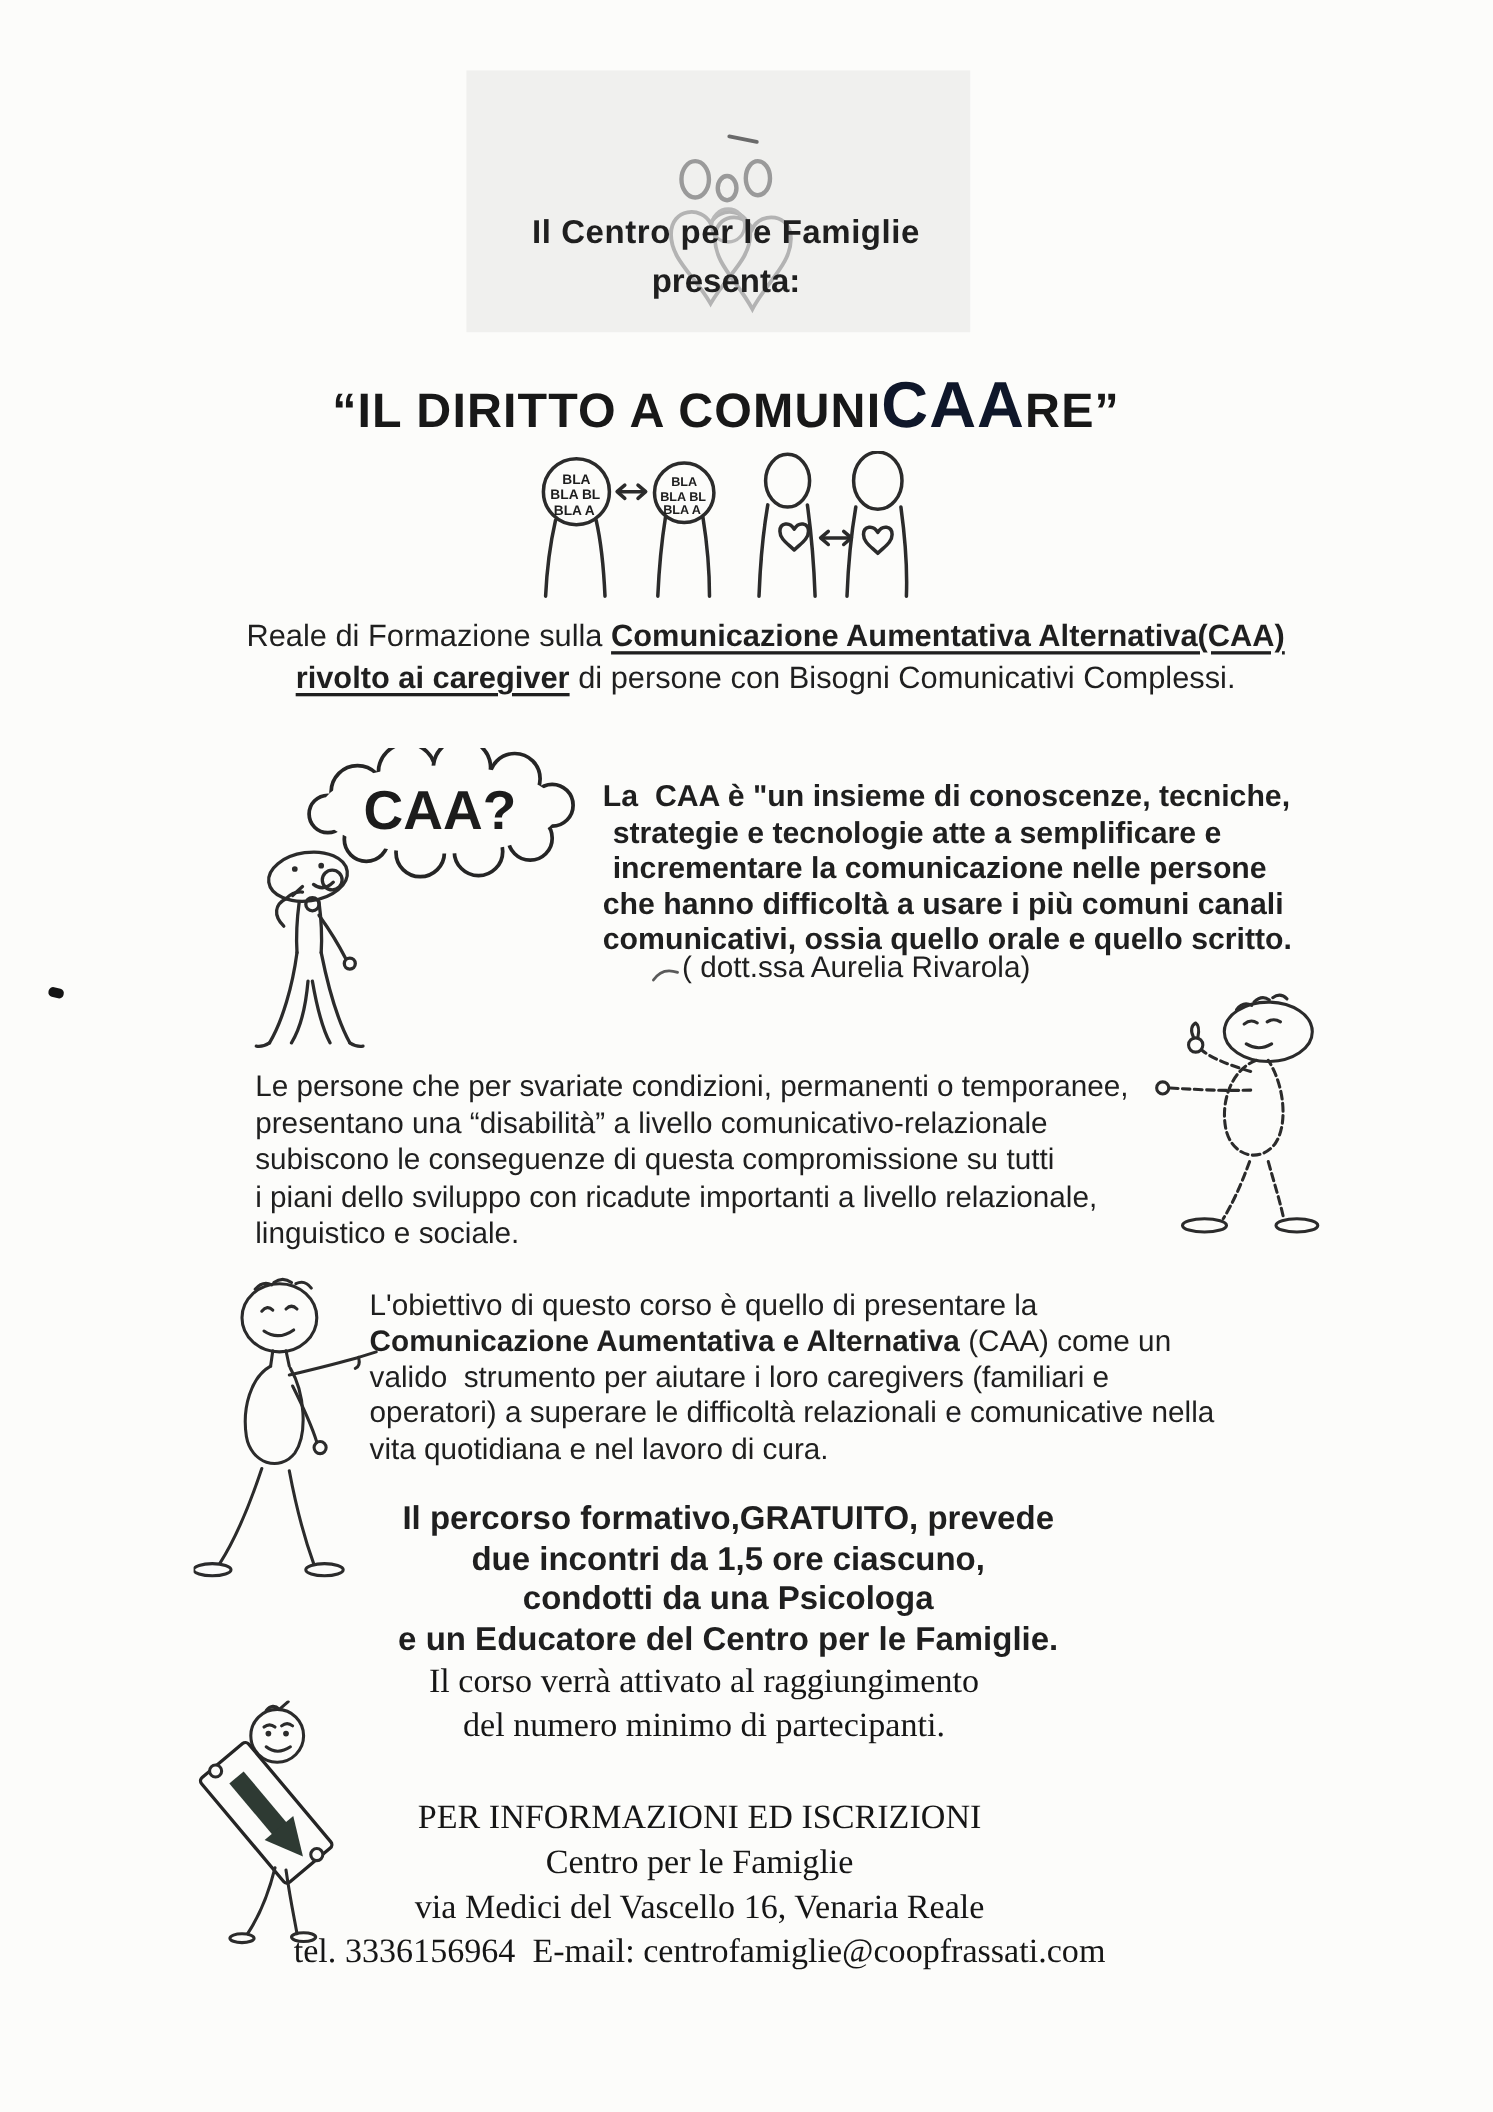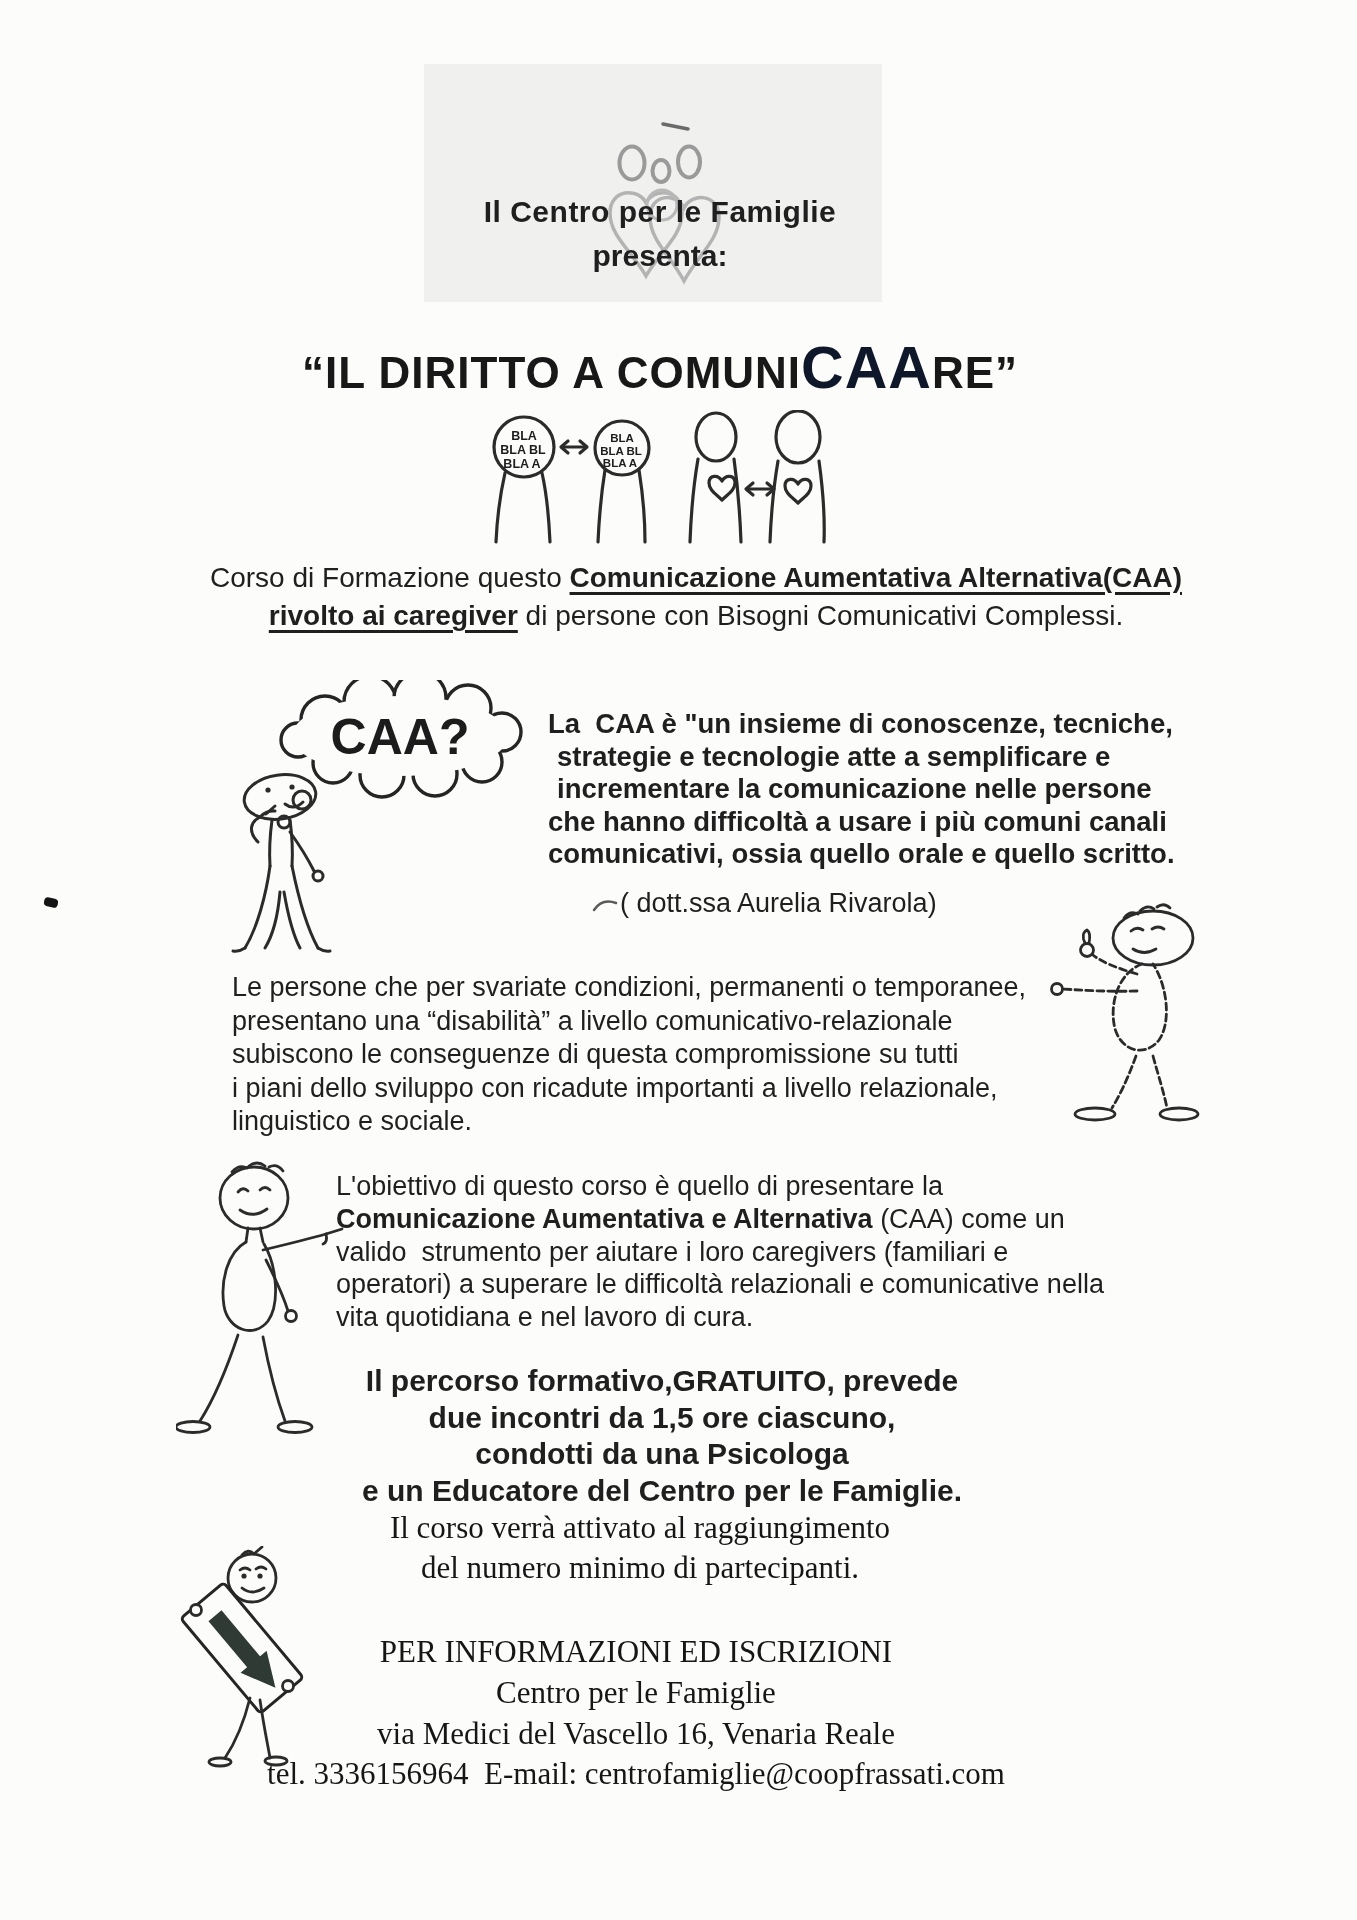--- a/index.html
+++ b/index.html
@@ -27,21 +27,21 @@
     font-weight:bold;
     text-decoration:underline;
     text-decoration-thickness:2.5px;
     text-underline-offset:5px;
     margin-top:44px;
   }
 
   .quote{top:708px;left:548px;width:680px;font-size:27.5px;font-weight:bold;line-height:32.6px;z-index:3;}
   .quote .qline:nth-child(2),.quote .qline:nth-child(3){padding-left:9px;}
 
-  .attribution{top:864px;left:592px;z-index:3;display:flex;align-items:center;gap:2px;font-size:27px;margin-top:24px;}
+  .attribution{top:864px;left:592px;z-index:3;display:flex;align-items:flex-end;gap:2px;font-size:27px;}
 
   .para1{top:971px;left:232px;width:850px;font-size:27px;line-height:33.6px;z-index:3;}
   .para2{top:1170px;left:336px;width:810px;font-size:27px;line-height:32.8px;z-index:3;}
   .para2 .b{font-weight:bold;}
 
   .program{top:1363px;left:2px;width:1320px;font-size:30px;font-weight:bold;line-height:36.5px;z-index:3;}
 
   .serif{font-family:"Liberation Serif", serif;color:#161616;}
   .activation{top:1508px;left:-20px;width:1320px;font-size:31px;line-height:40px;z-index:3;}
   .contact{top:1632px;left:-24px;width:1320px;font-size:31px;line-height:40.8px;z-index:3;}
@@ -112,21 +112,21 @@
     <text x="46" y="30" font-size="12.5">BLA</text>
     <text x="45" y="44" font-size="12.5">BLA BL</text>
     <text x="44" y="58" font-size="12.5">BLA A</text>
     <text x="144" y="32" font-size="11.5">BLA</text>
     <text x="143" y="45" font-size="11.5">BLA BL</text>
     <text x="142" y="57" font-size="11.5">BLA A</text>
   </g>
 </svg>
 
 <div class="abs center-block intro">
-  <span>Corso di Formazione questo </span><span class="u-bold">Comunicazione Aumentativa Alternativa(CAA)</span><br>
+  <span>Reale di Formazione sulla </span><span class="u-bold">Comunicazione Aumentativa Alternativa(CAA)</span><br>
   <span class="u-bold">rivolto ai caregiver</span><span> di persone con Bisogni Comunicativi Complessi.</span>
 </div>
 
 <svg class="abs" style="left:230px;top:680px;z-index:2;" width="370" height="300" viewBox="0 0 370 300">
 
   <g stroke="#252525" stroke-width="3.4" fill="#fcfcfa">
     <circle cx="95" cy="40" r="24"></circle>
     <circle cx="140" cy="22" r="26"></circle>
     <circle cx="190" cy="18" r="26"></circle>
     <circle cx="238" cy="28" r="23"></circle>

